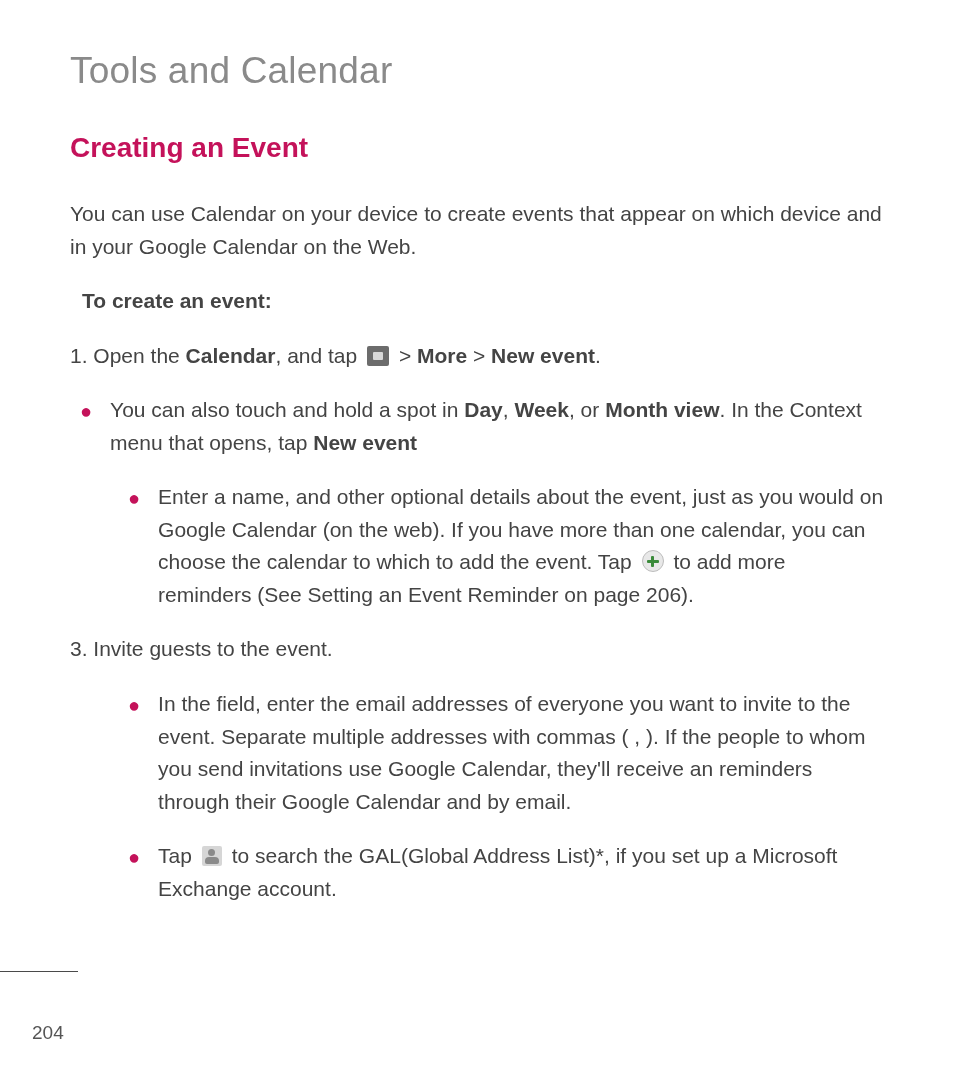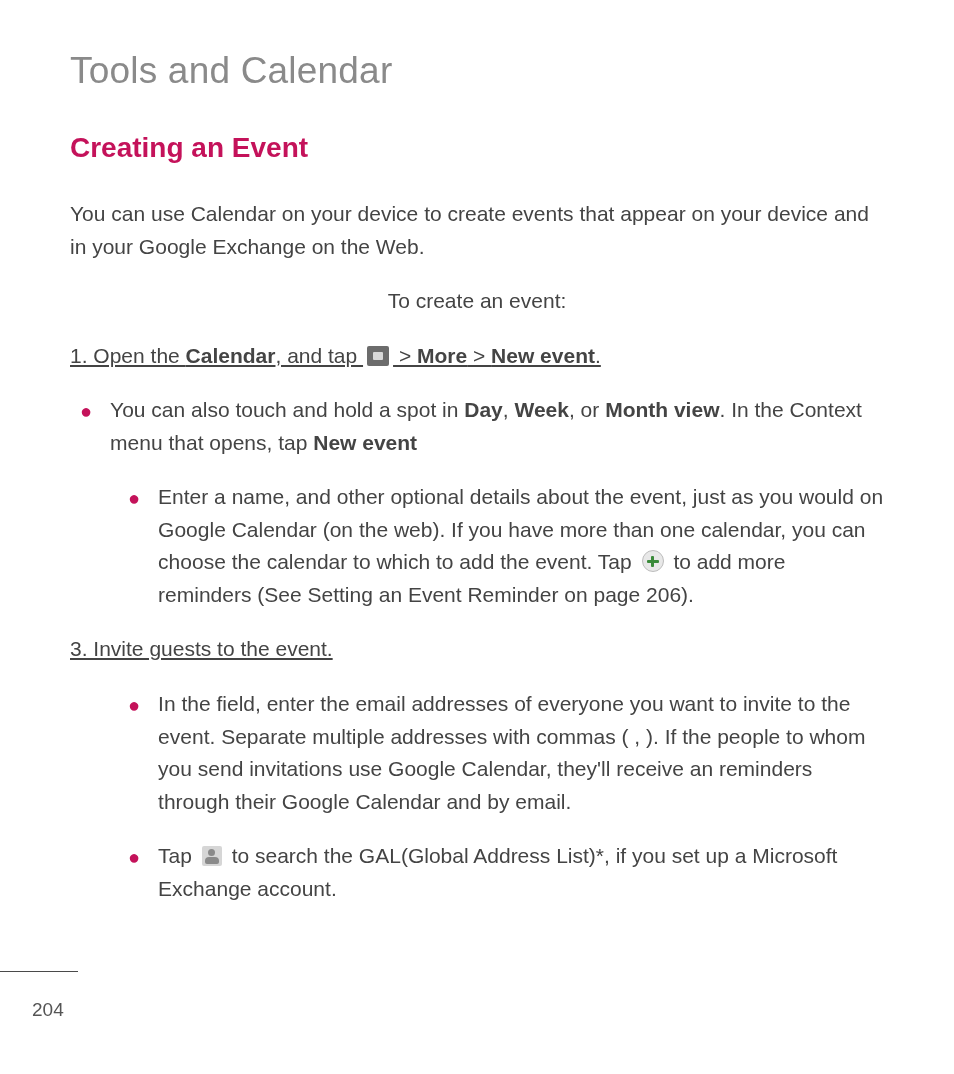--- a/index.html
+++ b/index.html
@@ -33,27 +33,25 @@
   }
   .body {
     font-size: 21px;
     line-height: 1.55;
     color: #444444;
   }
   .para {
     margin: 0 0 22px 0;
   }
   .subhead {
-    font-weight: 400;
-    margin: 0 0 22px 0;
-    text-align: center;
+    font-weight: 700;
+    margin: 0 0 22px 12px;
   }
   .step {
     margin: 0 0 22px 0;
-    text-decoration: underline;
   }
   .bullet-row {
     display: flex;
     align-items: flex-start;
     margin: 0 0 22px 0;
   }
   .bullet-row.indent1 { margin-left: 0px; }
   .bullet-row.indent2 { margin-left: 48px; }
   .bullet-dot {
     color: #c4125a;
@@ -120,21 +118,21 @@
     content: "";
     position: absolute;
     left: 3px; top: 11px;
     width: 14px; height: 7px;
     background: #8a8a8a;
     border-radius: 4px 4px 2px 2px;
   }
   .footer {
     position: absolute;
     left: 32px;
-    bottom: 47px;
+    bottom: 24px;
     font-size: 19px;
     color: #555555;
   }
   .footer-rule {
     position: absolute;
     left: 0;
     bottom: 96px;
     width: 78px;
     height: 1px;
     background: #4a4a4a;
@@ -144,21 +142,21 @@
 <body>
 
 <div class="page">
 
   <h1 class="chapter-title">Tools and Calendar</h1>
 
   <h2 class="section-title">Creating an Event</h2>
 
   <div class="body">
 
-    <p class="para">You can use Calendar on your device to create events that appear on your device and in your Google Exchange on the Web.</p>
+    <p class="para">You can use Calendar on your device to create events that appear on which device and in your Google Calendar on the Web.</p>
 
     <p class="para subhead">To create an event:</p>
 
     <p class="step">
       <span>1. Open the </span><strong>Calendar</strong><span>, and tap </span><span class="inline-icon icon-menu"></span><span> &gt; </span><strong>More</strong><span> &gt; </span><strong>New event</strong><span>.</span>
     </p>
 
     <div class="bullet-row indent1">
       <div class="bullet-dot">●</div>
       <div class="bullet-text">

